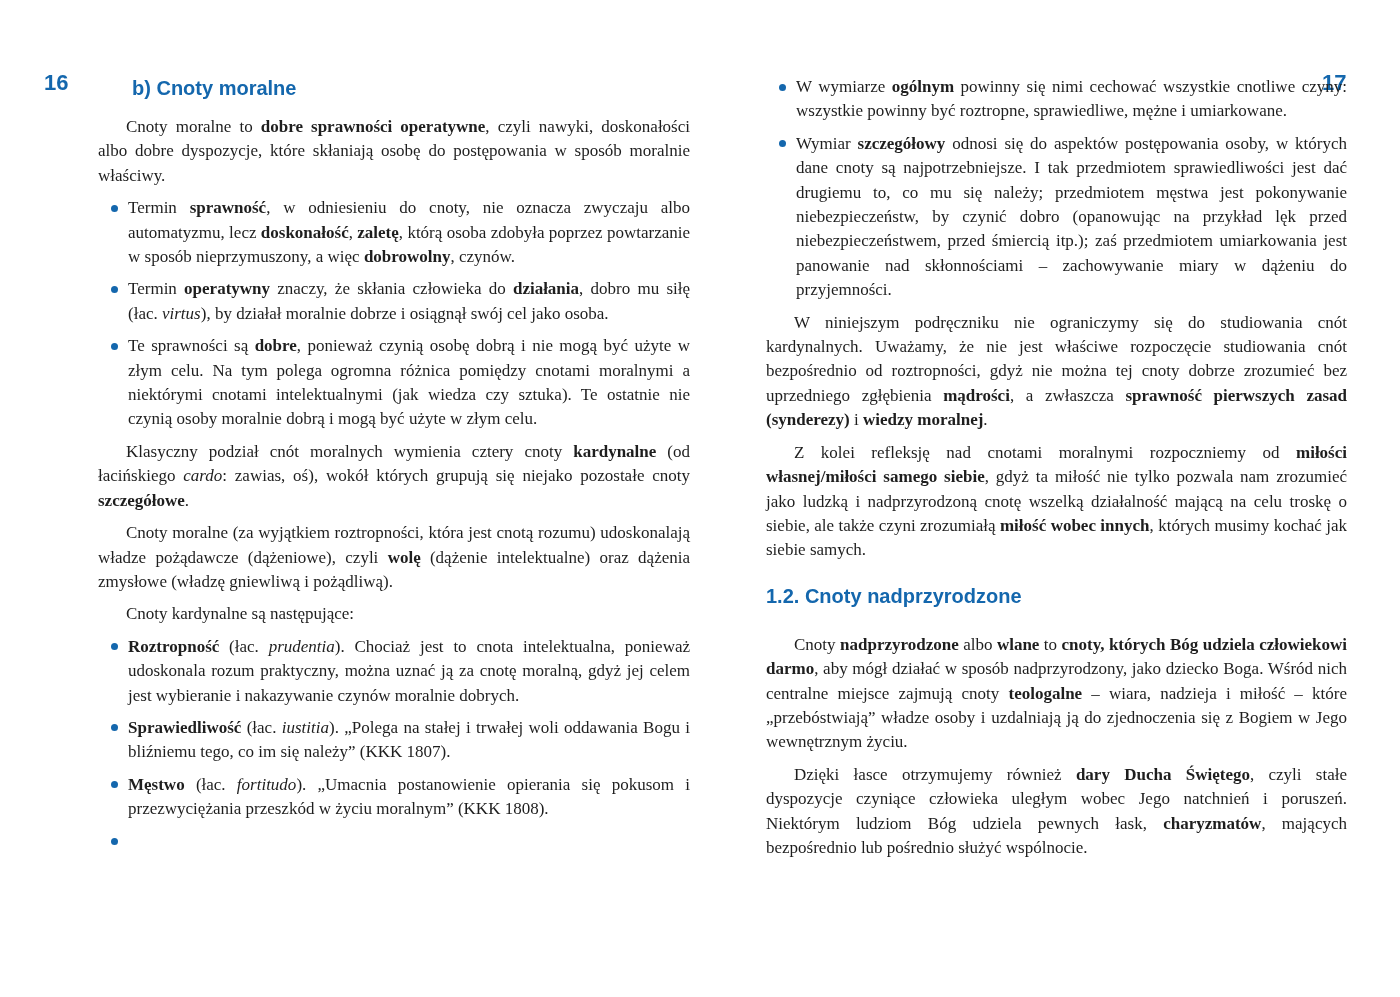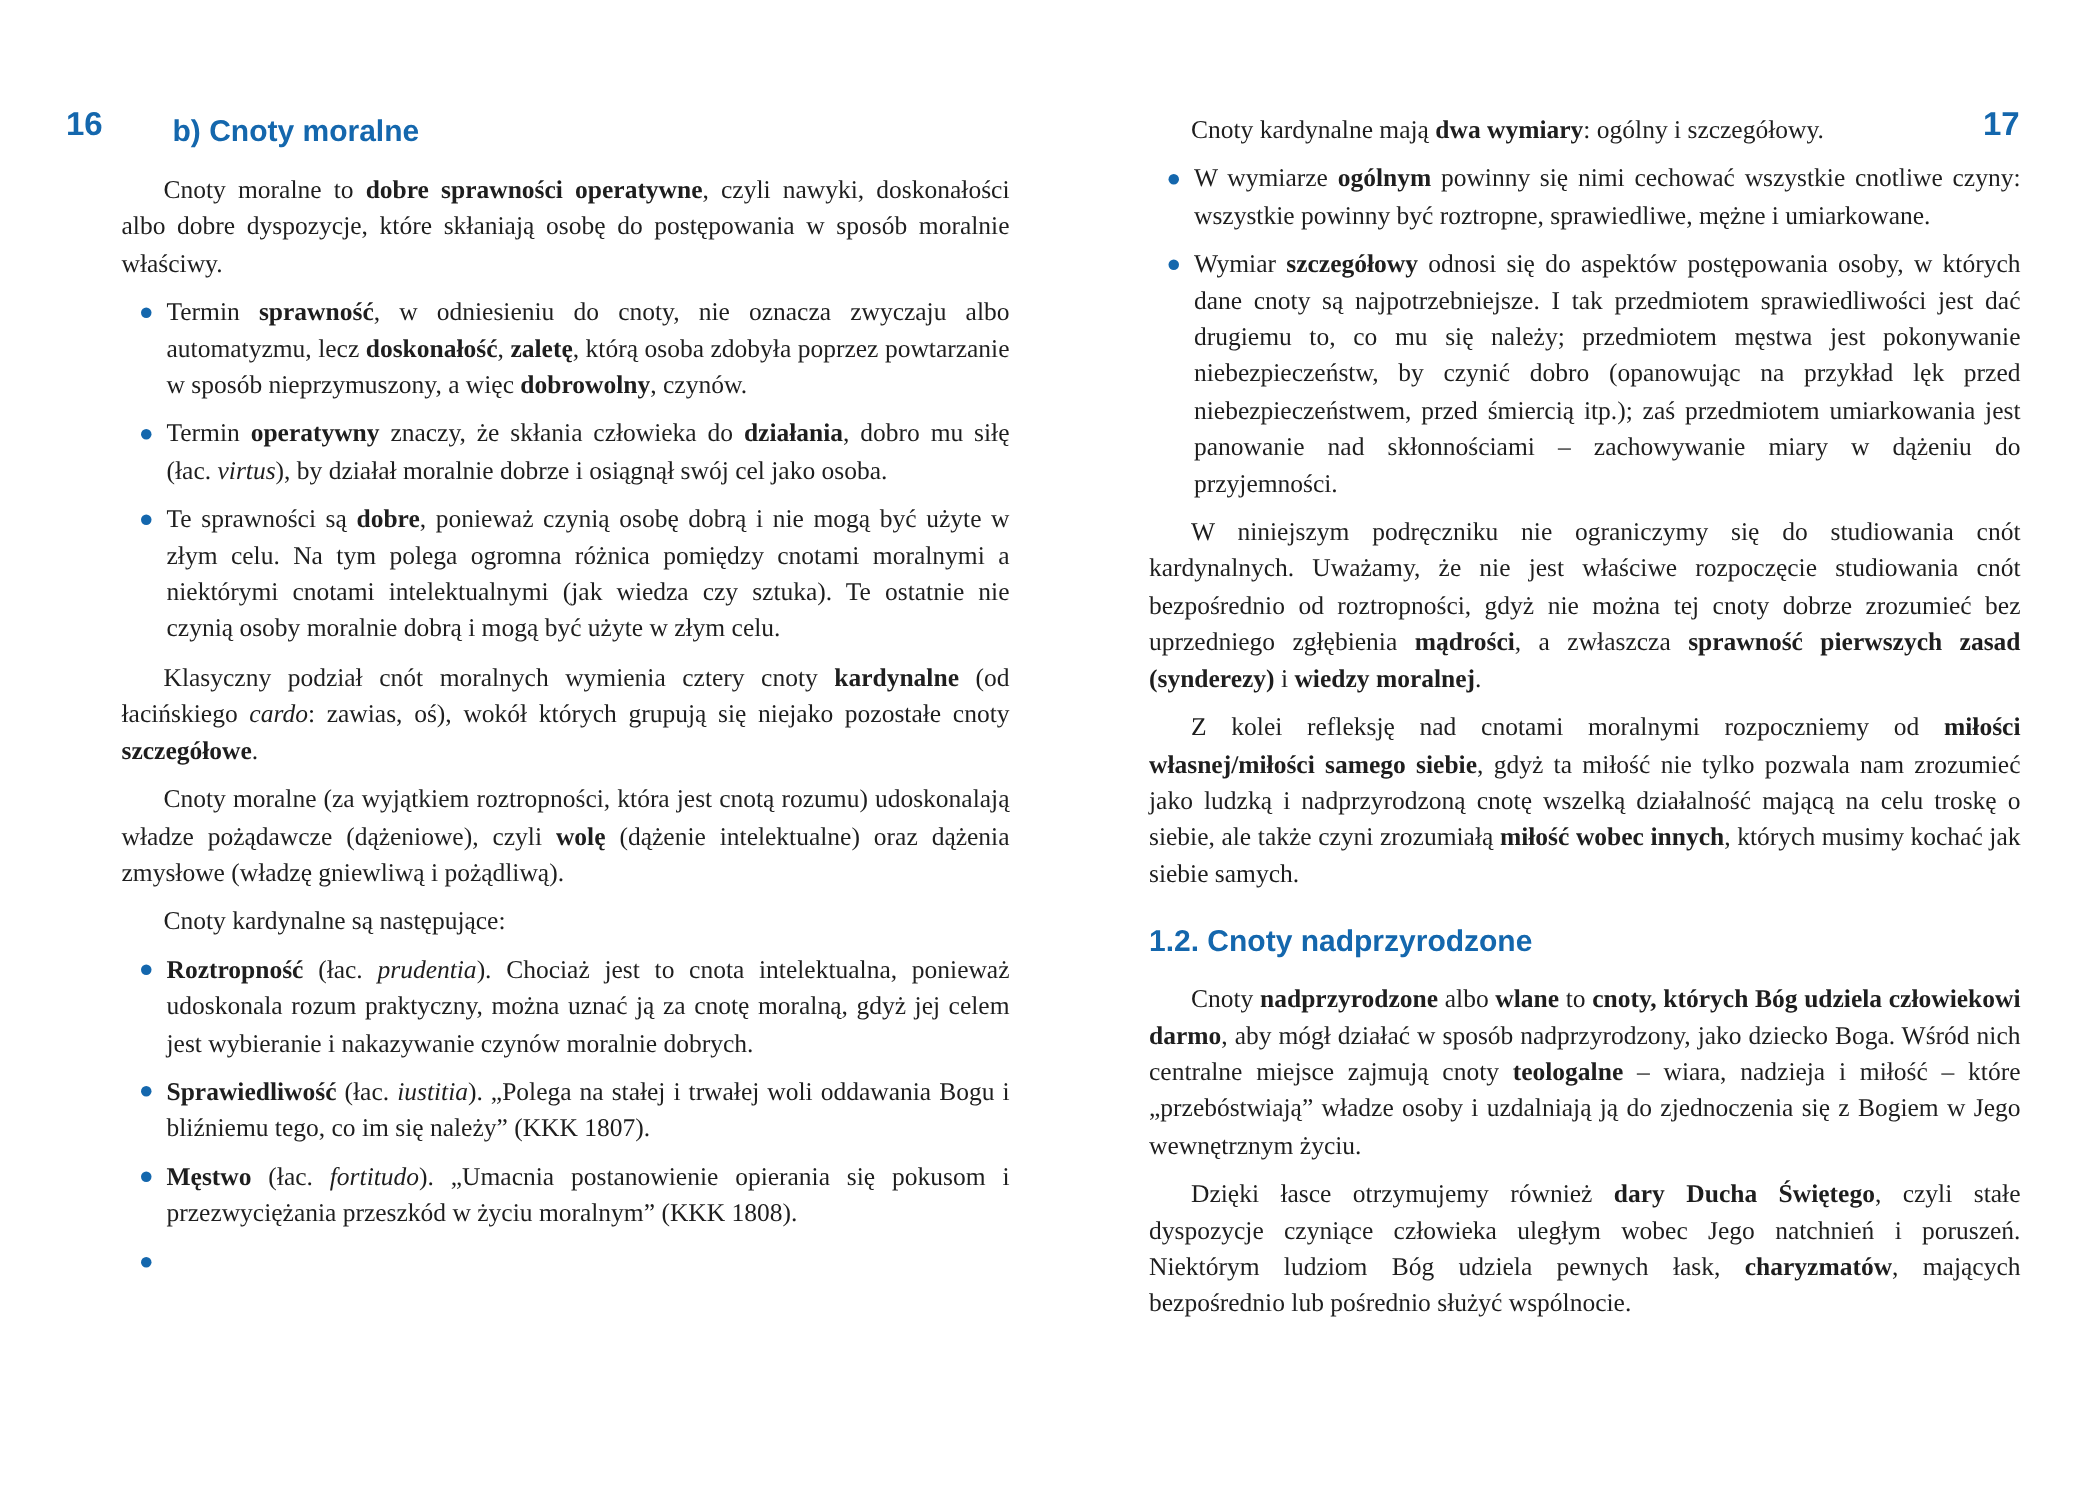--- a/index.html
+++ b/index.html
@@ -9,21 +9,21 @@
     background: var(--paper); color: var(--ink);
     font-family: "Liberation Serif", serif;
     overflow: hidden;
   }
   .page {
     position: absolute; top: 75px;
     font-size: 17px; line-height: 24.4px;
     text-align: justify;
     hyphens: auto; -webkit-hyphens: auto;
   }
-  .page-left  { left: 81px;  width: 592px; }
+  .page-left  { left: 98px;  width: 592px; }
   .page-right { left: 766px; width: 581px; }
 
   .pageno {
     position: absolute; top: 72px;
     font-family: "Liberation Sans", sans-serif;
     font-weight: bold; font-size: 22px; line-height: 22px;
     color: var(--blue);
   }
   .pageno-left  { left: 44px; }
   .pageno-right { left: 1322px; }
@@ -32,21 +32,21 @@
 
   .para { text-indent: 28px; }
   .bullet + .para { }
 
   .heading {
     font-family: "Liberation Sans", sans-serif;
     font-weight: bold; font-size: 20px; line-height: 26px;
     color: var(--blue); text-align: left; text-indent: 0;
   }
   .heading-sub { margin-left: 34px; margin-bottom: 14px; }
-  .heading-section { margin-top: 20px; margin-bottom: 13px; }
+  .heading-section { margin-top: 20px; margin-bottom: 24px; }
 
   .bullet { position: relative; padding-left: 30px; }
   .bullet-dot {
     position: absolute; left: 13px; top: 8.5px;
     width: 7px; height: 7px; border-radius: 50%;
     background: var(--blue);
   }
   .b { font-weight: bold; }
   .i { font-style: italic; }
 </style>
@@ -66,21 +66,20 @@
     <p class="block para"><span>Klasyczny podział cnót moralnych wymienia cztery cnoty </span><span class="b">kardynalne</span><span> (od łacińskiego </span><span class="i">cardo</span><span>: zawias, oś), wokół których grupują się niejako pozostałe cnoty </span><span class="b">szczegółowe</span><span>.</span></p>
     <p class="block para"><span>Cnoty moralne (za wyjątkiem roztropności, która jest cnotą rozumu) udoskonalają władze pożądawcze (dążeniowe), czyli </span><span class="b">wolę</span><span> (dążenie intelektualne) oraz dążenia zmysłowe (władzę gniewliwą i pożądliwą).</span></p>
     <p class="block para"><span>Cnoty kardynalne są następujące:</span></p>
     <div class="block bullet"><span class="bullet-dot"></span><span class="bullet-text"><span class="b">Roztropność</span><span> (łac. </span><span class="i">prudentia</span><span>). Chociaż jest to cnota intelektualna, ponieważ udoskonala rozum praktyczny, można uznać ją za cnotę moralną, gdyż jej celem jest wybieranie i nakazywanie czynów moralnie dobrych.</span></span></div>
     <div class="block bullet"><span class="bullet-dot"></span><span class="bullet-text"><span class="b">Sprawiedliwość</span><span> (łac. </span><span class="i">iustitia</span><span>). „Polega na stałej i trwałej woli oddawania Bogu i bliźniemu tego, co im się należy” (KKK 1807).</span></span></div>
     <div class="block bullet"><span class="bullet-dot"></span><span class="bullet-text"><span class="b">Męstwo</span><span> (łac. </span><span class="i">fortitudo</span><span>). „Umacnia postanowienie opierania się pokusom i przezwyciężania przeszkód w życiu moralnym” (KKK 1808).</span></span></div>
     <div class="block bullet"><span class="bullet-dot"></span></div>
   </div>
 
 <div class="page page-right">
-    <p class="block para"><span>Cnoty kardynalne mają </span><span class="b">dwa wymiary</span><span>: ogólny i szczegółowy.</span></p>
     <div class="block bullet"><span class="bullet-dot"></span><span class="bullet-text"><span>W wymiarze </span><span class="b">ogólnym</span><span> powinny się nimi cechować wszystkie cnotliwe czyny: wszystkie powinny być roztropne, sprawiedliwe, mężne i umiarkowane.</span></span></div>
     <div class="block bullet"><span class="bullet-dot"></span><span class="bullet-text"><span>Wymiar </span><span class="b">szczegółowy</span><span> odnosi się do aspektów postępowania osoby, w których dane cnoty są najpotrzebniejsze. I tak przedmiotem sprawiedliwości jest dać drugiemu to, co mu się należy; przedmiotem męstwa jest pokonywanie niebezpieczeństw, by czynić dobro (opanowując na przykład lęk przed niebezpieczeństwem, przed śmiercią itp.); zaś przedmiotem umiarkowania jest panowanie nad skłonnościami – zachowywanie miary w dążeniu do przyjemności.</span></span></div>
     <p class="block para"><span>W niniejszym podręczniku nie ograniczymy się do studiowania cnót kardynalnych. Uważamy, że nie jest właściwe rozpoczęcie studiowania cnót bezpośrednio od roztropności, gdyż nie można tej cnoty dobrze zrozumieć bez uprzedniego zgłębienia </span><span class="b">mądrości</span><span>, a zwłaszcza </span><span class="b">sprawność pierwszych zasad (synderezy)</span><span> i </span><span class="b">wiedzy moralnej</span><span>.</span></p>
     <p class="block para"><span>Z kolei refleksję nad cnotami moralnymi rozpoczniemy od </span><span class="b">miłości własnej/miłości samego siebie</span><span>, gdyż ta miłość nie tylko pozwala nam zrozumieć jako ludzką i nadprzyrodzoną cnotę wszelką działalność mającą na celu troskę o siebie, ale także czyni zrozumiałą </span><span class="b">miłość wobec innych</span><span>, których musimy kochać jak siebie samych.</span></p>
     <div class="block heading heading-section">1.2. Cnoty nadprzyrodzone</div>
     <p class="block para"><span>Cnoty </span><span class="b">nadprzyrodzone</span><span> albo </span><span class="b">wlane</span><span> to </span><span class="b">cnoty, których Bóg udziela człowiekowi darmo</span><span>, aby mógł działać w sposób nadprzyrodzony, jako dziecko Boga. Wśród nich centralne miejsce zajmują cnoty </span><span class="b">teologalne</span><span> – wiara, nadzieja i miłość – które „przebóstwiają” władze osoby i uzdalniają ją do zjednoczenia się z Bogiem w Jego wewnętrznym życiu.</span></p>
     <p class="block para"><span>Dzięki łasce otrzymujemy również </span><span class="b">dary Ducha Świętego</span><span>, czyli stałe dyspozycje czyniące człowieka uległym wobec Jego natchnień i poruszeń. Niektórym ludziom Bóg udziela pewnych łask, </span><span class="b">charyzmatów</span><span>, mających bezpośrednio lub pośrednio służyć wspólnocie.</span></p>
   </div>
 
 </body></html>

